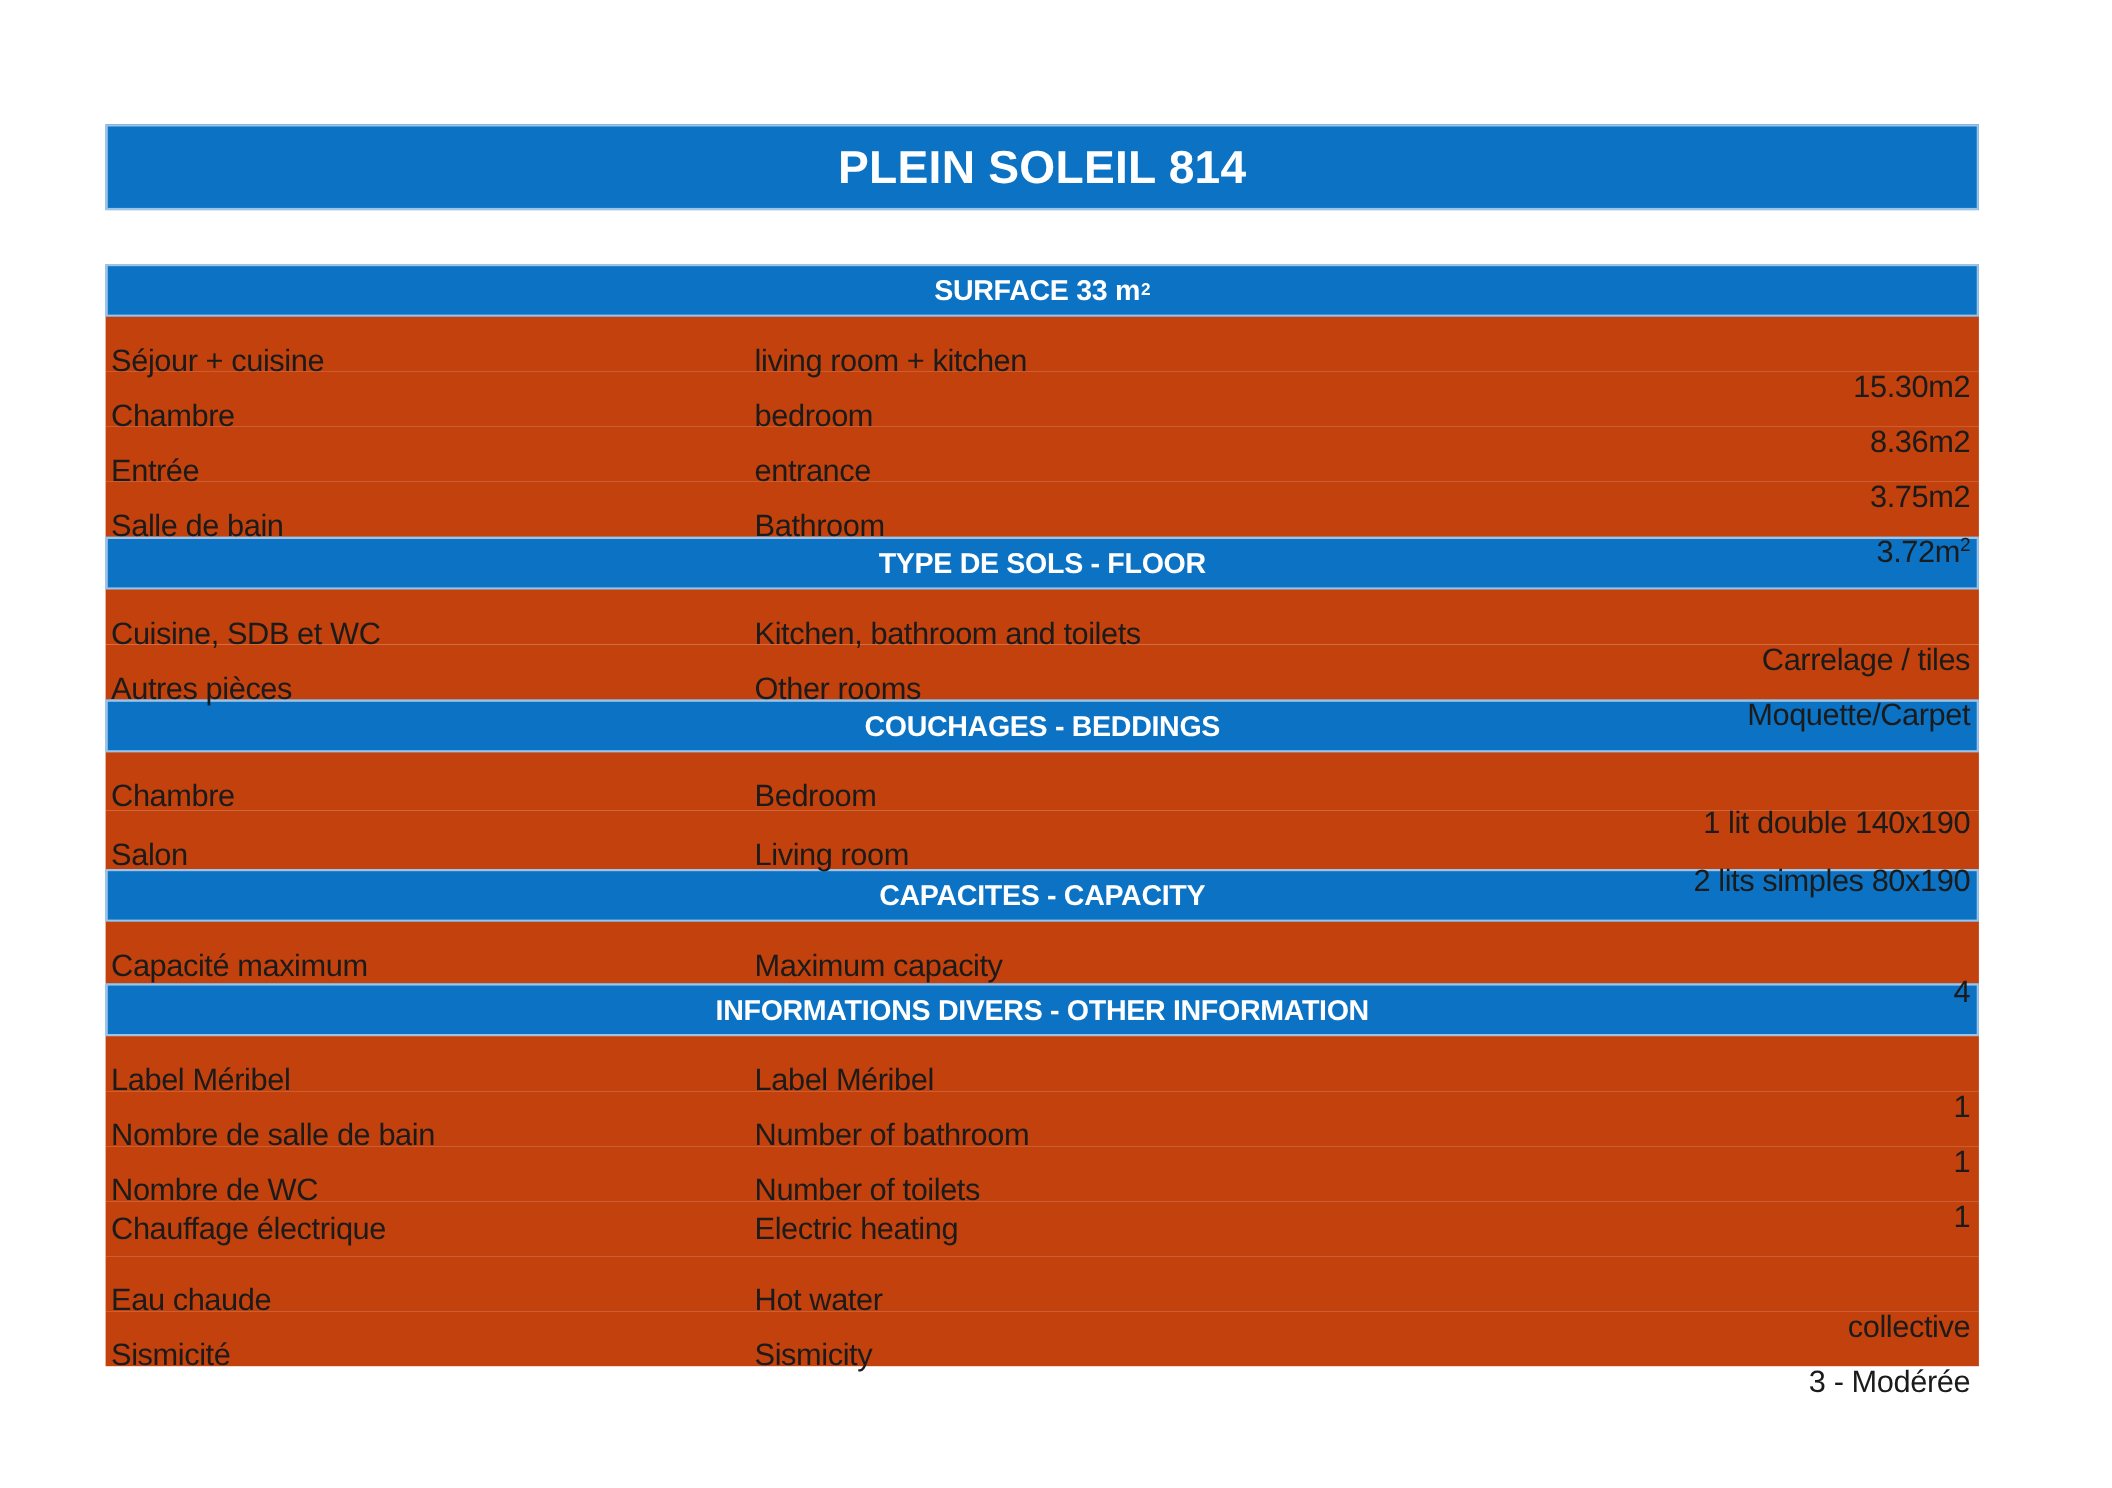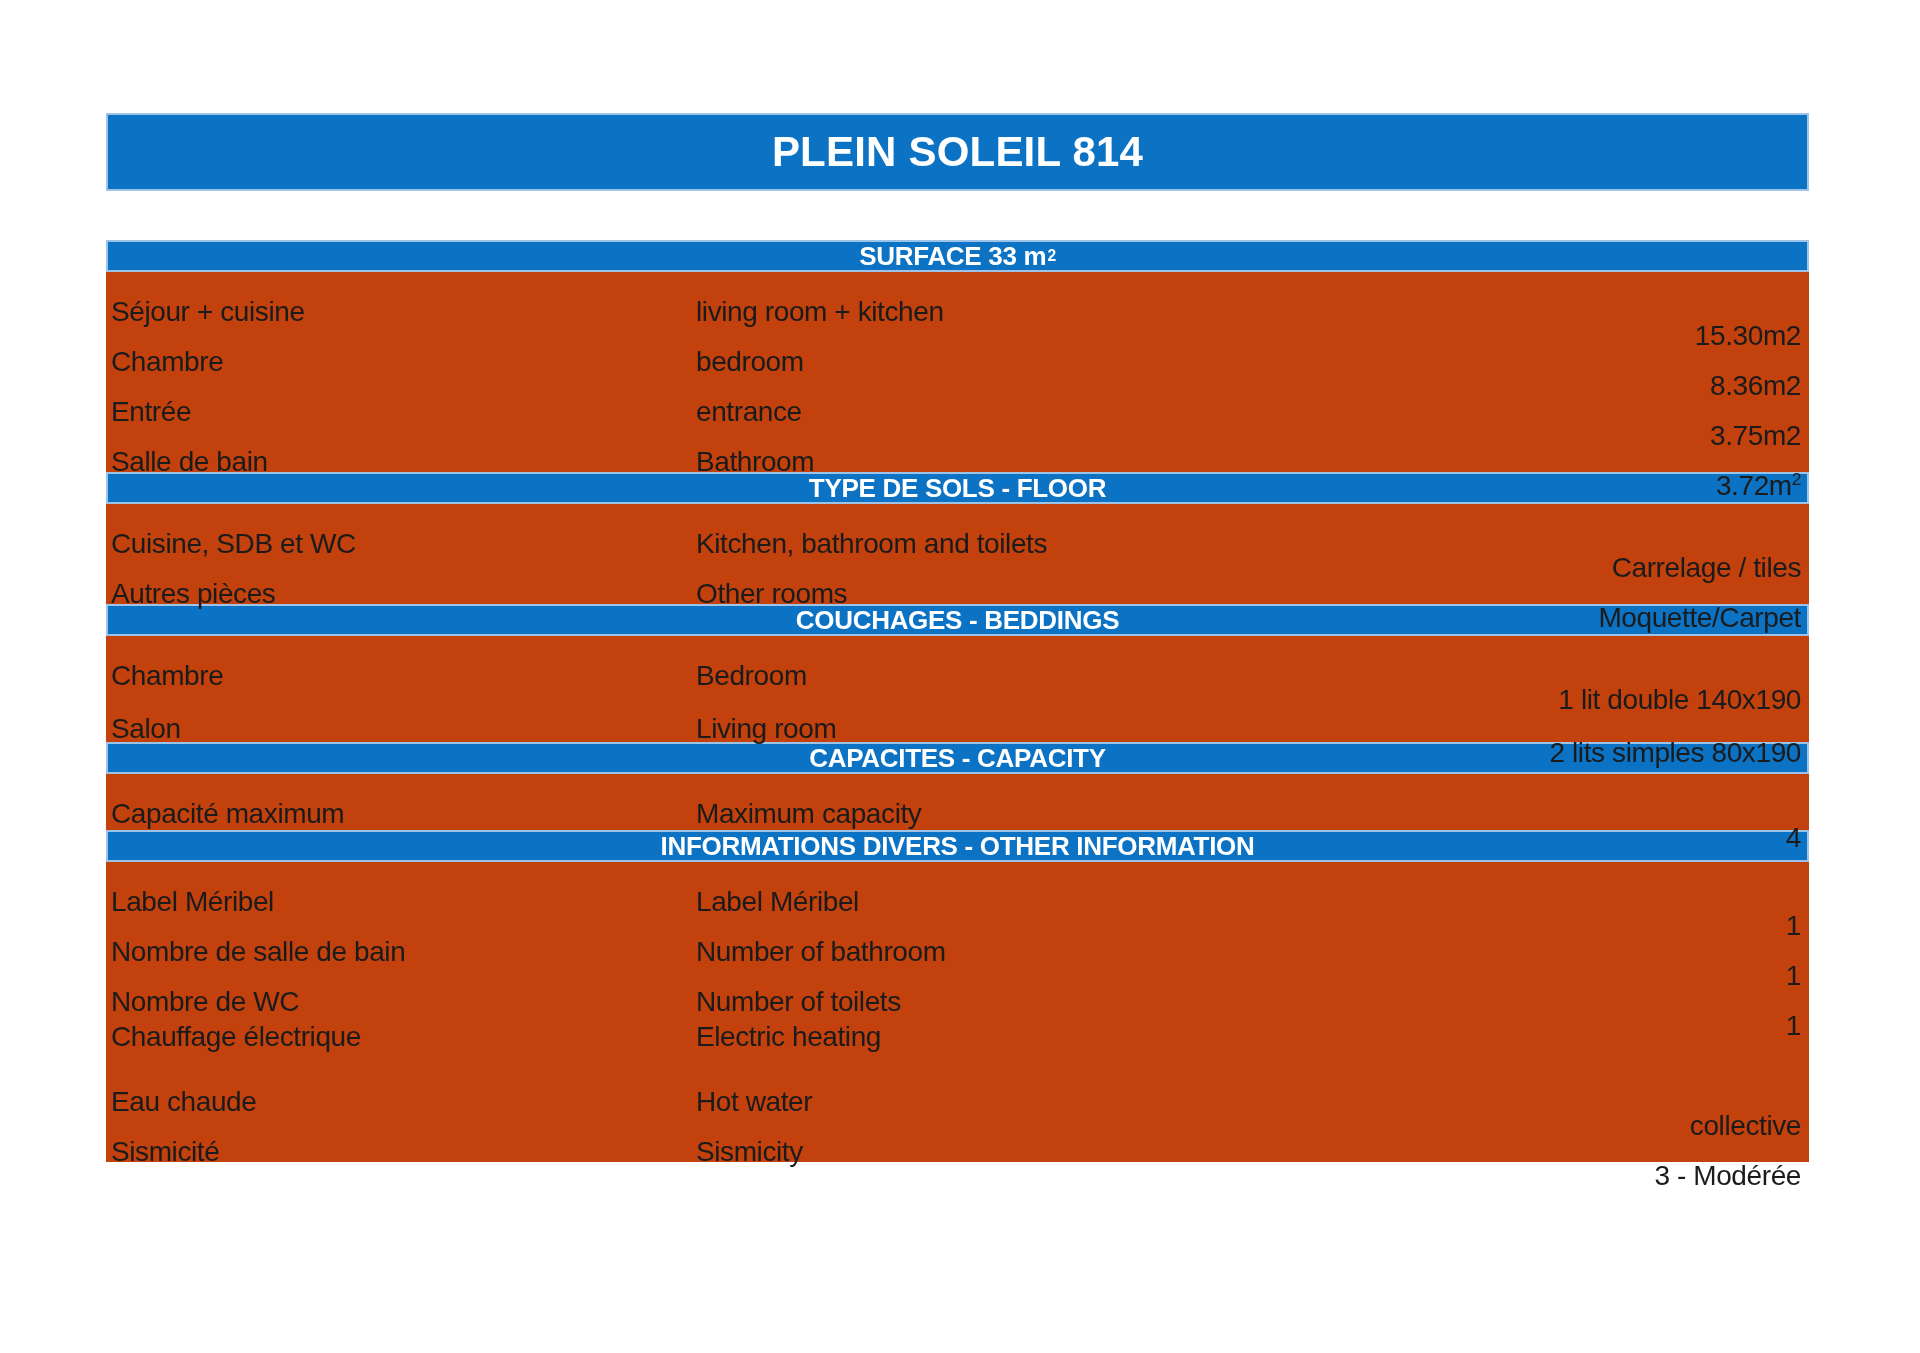--- a/index.html
+++ b/index.html
@@ -7,41 +7,41 @@
   html, body {
     margin: 0; padding: 0;
     background: #ffffff;
     width: 1920px; height: 1353px;
     font-family: "Liberation Sans", sans-serif;
     color: #1b1b1b;
     -webkit-font-smoothing: antialiased;
   }
   .doc {
     position: absolute;
-    left: 106px; top: 113px;
+    left: 96px; top: 113px;
     width: 1703px;
   }
   .bar {
     background: #0b72c4;
     border: 2px solid #9dc3e6;
     color: #ffffff;
     font-weight: bold;
     display: flex;
     align-items: center;
     justify-content: center;
     letter-spacing: -0.3px;
   }
   .title-bar {
     height: 78px;
     font-size: 42px;
     letter-spacing: 0.2px;
   }
   .spacer { height: 49px; }
   .section-bar {
-    height: 32px;
+    height: 48px;
     font-size: 26px;
   }
   .bar sup {
     font-size: 60%;
     line-height: 0;
     vertical-align: super;
     margin-left: 1px;
   }
   .row {
     display: grid;

